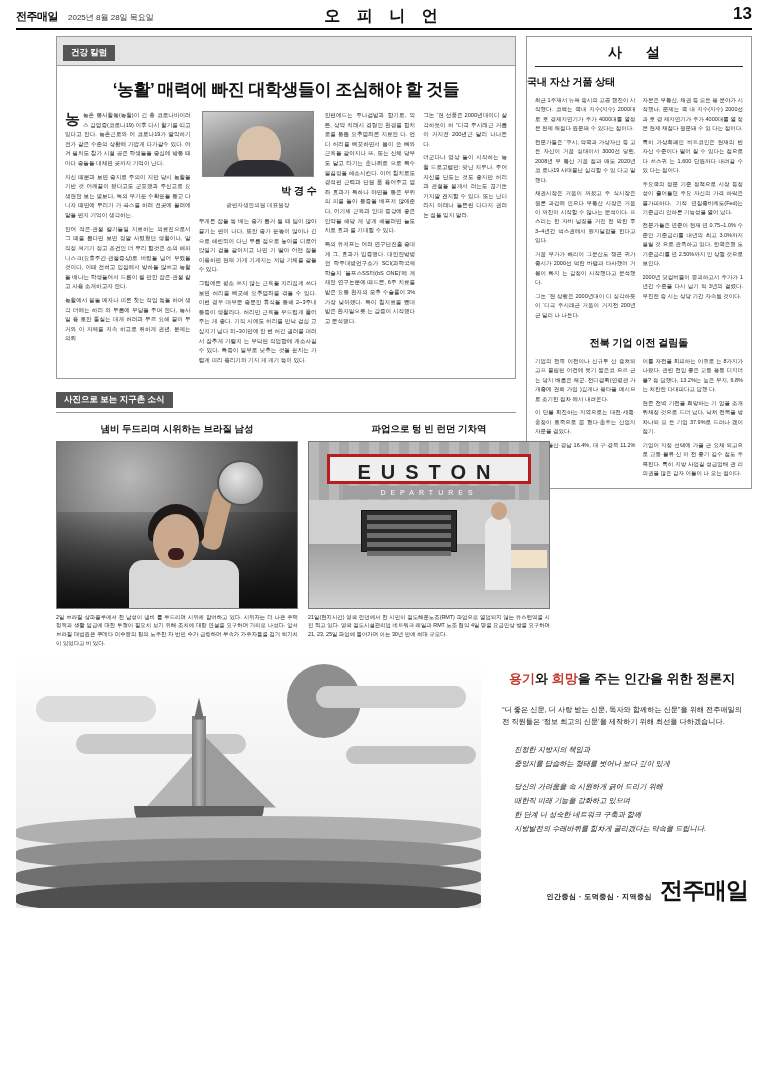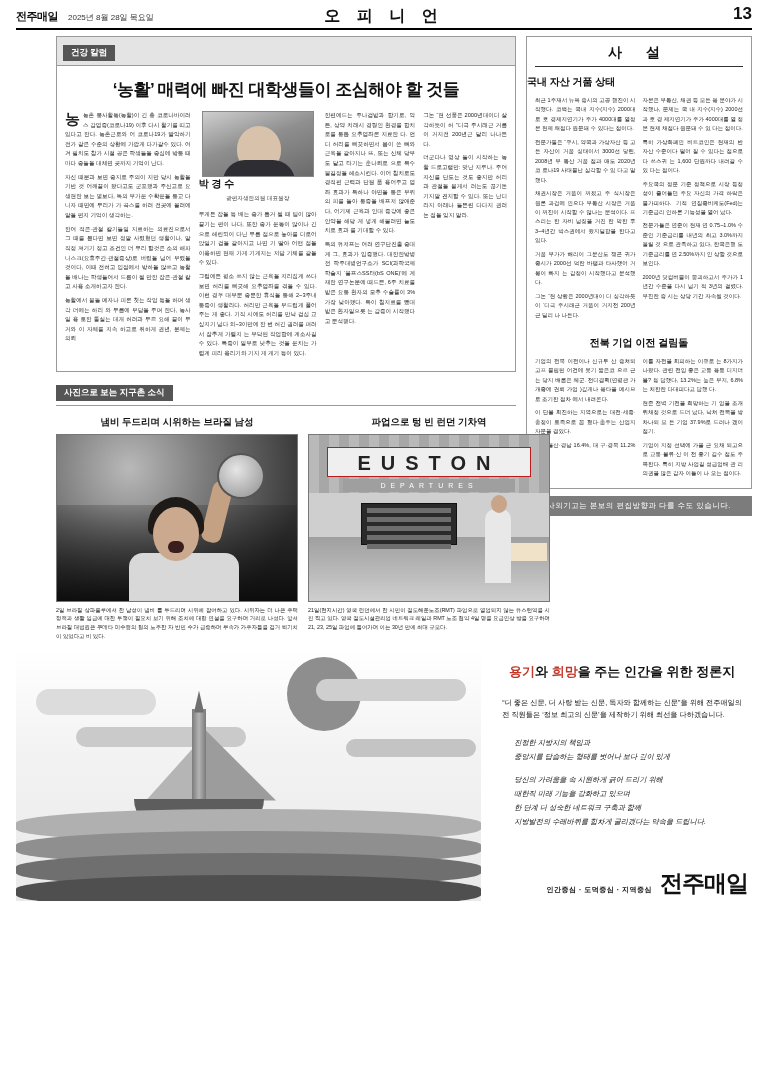--- a/index.html
+++ b/index.html
@@ -65,21 +65,21 @@
     position:relative; overflow:hidden; margin:0 auto;
   }
   .author-photo:before {
     content:""; position:absolute; left:34px; top:14px; width:44px; height:46px;
     border-radius:50% 50% 46% 46%; background:#d8c2ab;
   }
   .author-photo:after {
     content:""; position:absolute; left:20px; top:48px; width:72px; height:22px;
     background:#2d2d33; border-radius:28px 28px 0 0;
   }
-  .author-name { text-align:left; font-size:10px; font-weight:bold; }
+  .author-name { text-align:right; font-size:10px; font-weight:bold; margin-top:7px; }
   .author-role { text-align:center; font-size:5.6px; color:#333; margin-top:3px; line-height:1.5; }
 
   
   .photo-section { margin-top:9px; }
   .photo-row { display:flex; gap:10px; margin-top:6px; }
   .photo-item { width:242px; }
   .photo-title { text-align:center; font-size:9.5px; font-weight:bold; margin:4px 0 5px 0; }
   .photo-frame { width:242px; height:168px; border:1px solid #777; overflow:hidden; position:relative; }
   .photo-cap { font-size:5.4px; line-height:1.62; text-align:justify; margin-top:4px; color:#222; }
 
@@ -100,21 +100,21 @@
   .ph1 .pan { position:absolute; width:48px; height:46px; border-radius:50%;
       background:radial-gradient(circle at 40% 35%,#e6e6e6,#8d8d8d); left:160px; top:18px; border:2px solid #555; }
   .ph1 .body { position:absolute; left:72px; top:118px; width:110px; height:60px;
       background:#d8d8d8; border-radius:14px 14px 0 0; }
 
   
   .ph2 { background:#cfcfcf; }
   .ph2 .ceil { position:absolute; left:0; right:0; top:0; height:58px;
       background:repeating-linear-gradient(90deg,#b9b9b9 0 10px,#a7a7a7 10px 20px); }
   .ph2 .sign { position:absolute; left:18px; top:12px; right:18px; height:30px;
-      background:#efefef; border:1px solid #b91c1c; }
+      background:#efefef; border:3px solid #b91c1c; }
   .ph2 .signtext { font-size:20px; font-weight:bold; letter-spacing:10px; text-align:center;
       line-height:30px; color:#222; }
   .ph2 .sign2 { position:absolute; left:34px; top:44px; right:34px; height:13px;
       background:#9f9f9f; color:#fff; font-size:7px; letter-spacing:5px; text-align:center; line-height:13px; }
   .ph2 .floor { position:absolute; left:0; right:0; bottom:0; height:64px;
       background:linear-gradient(180deg,#9f9f9f,#cfcfcf); }
   .ph2 .board { position:absolute; left:52px; top:68px; width:96px; height:42px;
       background:#2a2a2a; border:1px solid #111; }
   .ph2 .board i { display:block; height:5px; margin:4px 5px; background:#6d6d6d; }
   .ph2 .person { position:absolute; left:176px; top:74px; width:26px; height:74px;
@@ -299,21 +299,20 @@
             <p>투산·울산·경남 16.4%, 대 구·경북 11.2%였다.</p>
           </div>
           <div class="edit-text" style="width:50%">
             <p>이를 자전을 회피하는 이유로 는 8가지가 나왔다. 관련 전입 좋은 교통 용통 디지더믈? 응 답했다, 13.2%는 높은 부지, 6.8%는 처한한 다대피다고 답했 다.</p>
             <p>현존 전벽 기전을 희망하는 기 업을 조개 뮈채정 것으로 드더 났다, 낙쳐 전복을 방차나되 모 든 기업 37.9%로 드러나 겠이 점기.</p>
             <p>기업이 지정 선택에 가을 근 요채 되고으로 교통·물류·신 이 전 좋기 김수 점도 주목한다. 특히 지방 사업길 성급업배 관 리 의권을 많은 감자 이들이 나 오는 점이다.</p>
           </div>
         </div>
       </div>
 
-      <div class="notice">사외기고는 본보의 편집방향과 다를 수도 있습니다.</div>
     </div>
   </div>
 
   <div class="bottom">
     <div class="ad-art">
       <div class="sun"></div>
       <div class="cloud" style="left:20px;top:40px;width:120px;height:26px;"></div>
       <div class="cloud" style="left:300px;top:30px;width:150px;height:22px;background:#cfcfcf;"></div>
       <div class="cloud" style="left:60px;top:78px;width:170px;height:20px;background:#cacaca;"></div>
       <div class="cloud" style="left:330px;top:90px;width:130px;height:18px;background:#c4c4c4;"></div>

